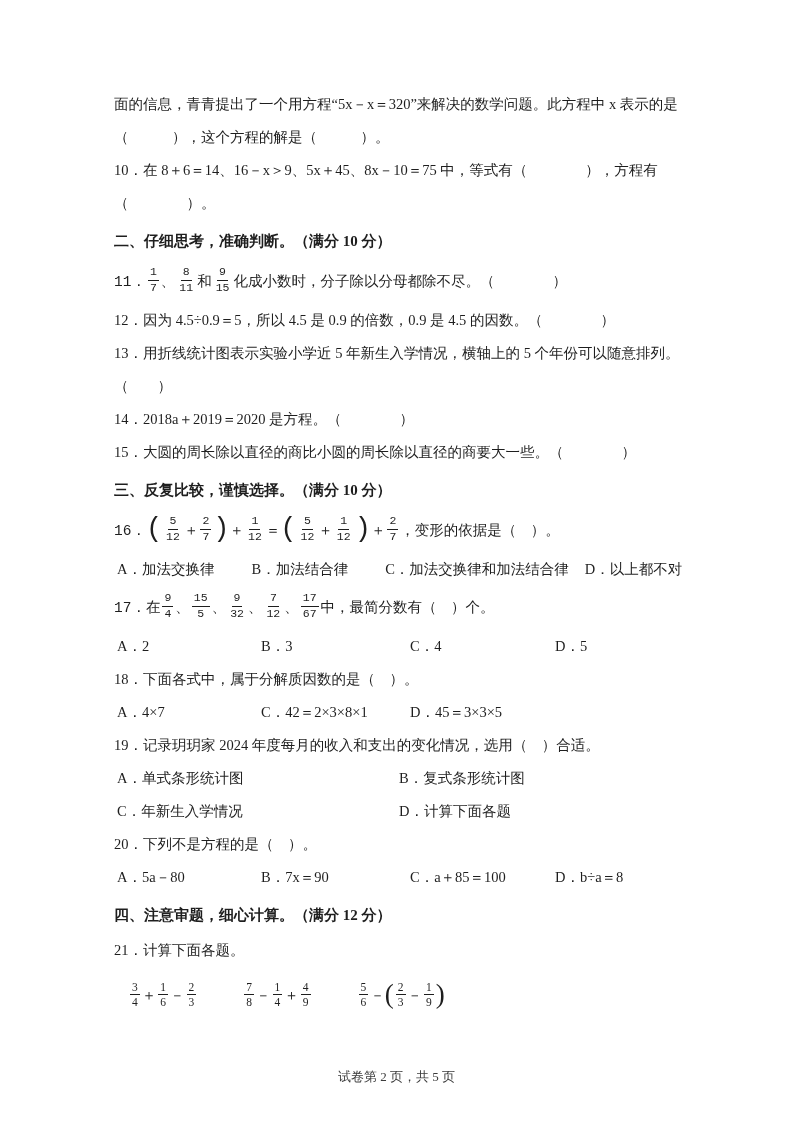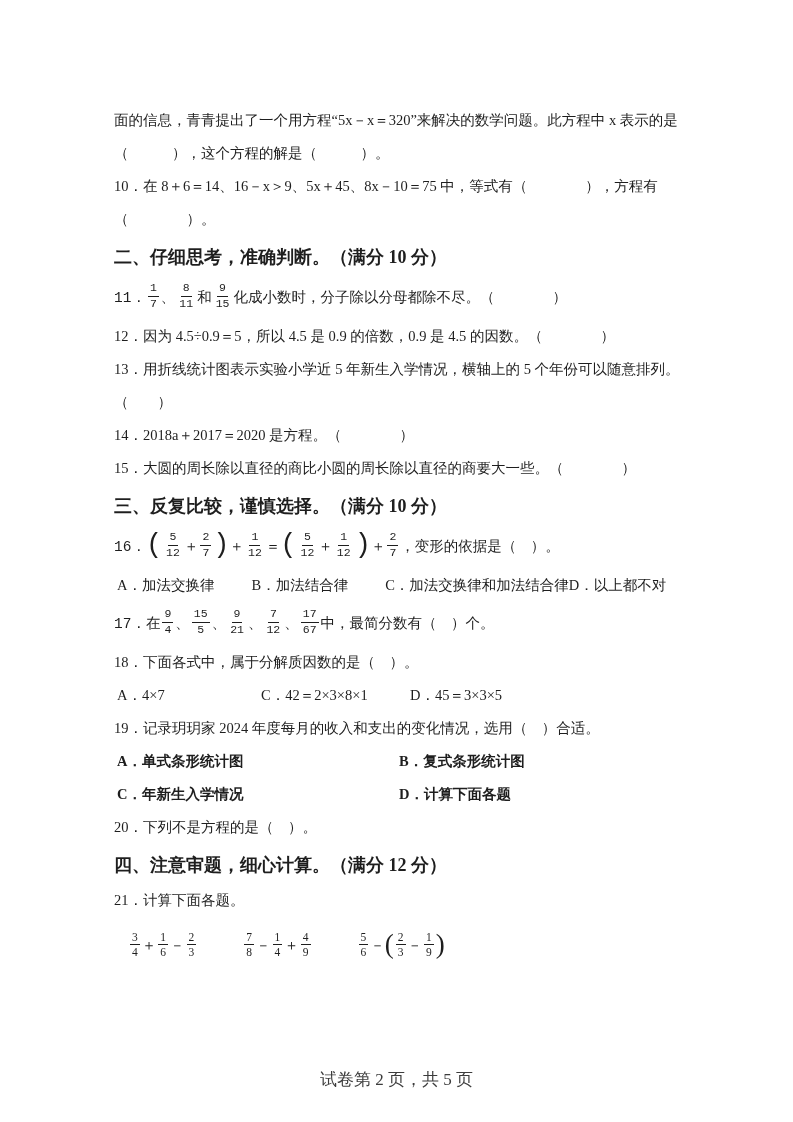--- a/index.html
+++ b/index.html
@@ -2,58 +2,58 @@
 <html><head>
 <meta charset="utf-8">
 <style>
   html,body{margin:0;padding:0;}
   body{
     width:793px;height:1122px;background:#ffffff;position:relative;
     font-family:"Liberation Serif","DejaVu Serif",serif;
     color:#1e1e1e;
   }
   .page{
-    position:absolute;left:114px;top:104px;width:570px;
+    position:absolute;left:114px;top:88px;width:570px;
     font-size:14.5px;
   }
   .line{margin:0;line-height:33px;text-align:left;}
   .sec{
-    margin:2px 0 0 0;font-size:18px;font-weight:700;line-height:38px;
+    margin:2px 0 0 0;font-size:15px;font-weight:700;line-height:38px;
   }
   .frac-line{line-height:44px;font-family:Liberation Mono, monospace;}
   .frac{
     display:inline-flex;flex-direction:column;align-items:center;
     vertical-align:middle;font-size:11.5px;line-height:1.25;
     margin:0 2px;position:relative;top:-2px;
   }
   .frac .num{display:block;border-bottom:1px solid #1e1e1e;padding:0 2px;}
   .frac .den{display:block;padding:0 2px;}
   .bigp{
     font-size:27px;font-weight:400;vertical-align:middle;
     position:relative;top:-2px;line-height:1;
   }
   .opts4{
     display:grid;grid-template-columns:144px 149px 145px 1fr;
     padding-left:3px;line-height:33px;
   }
   .opts2{
     display:grid;grid-template-columns:282px 1fr;
-    padding-left:3px;line-height:33px;font-weight:bold;
+    padding-left:3px;line-height:33px;
   }
   .opts-wrap{padding-left:3px;}
   .opts-wrap .opt-a,.opts-wrap .opt-b{margin-right:37px;}
-  .opts-wrap .opt-c{}
+  .opts-wrap .opt-c{margin-right:16px;}
   .expr-row{
     display:flex;gap:44px;padding-left:14px;align-items:center;
     height:56px;line-height:56px;
   }
   .expr{white-space:nowrap;}
   .footer{
     position:absolute;left:0;top:1068px;width:793px;text-align:center;
-    font-size:17px;color:#3c3c3c;
+    font-size:13px;color:#3c3c3c;
   }
 </style>
 </head>
 <body>
 
 <div class="page">
 
   <p class="line">面的信息，青青提出了一个用方程“5x－x＝320”来解决的数学问题。此方程中 x 表示的是（　　　），这个方程的解是（　　　）。</p>
 
   <p class="line">10．在 8＋6＝14、16－x＞9、5x＋45、8x－10＝75 中，等式有（　　　　），方程有（　　　　）。</p>
@@ -68,21 +68,21 @@
         <span class="den">11</span>
       </span>和<span class="frac">
         <span class="num">9</span>
         <span class="den">15</span>
       </span>化成小数时，分子除以分母都除不尽。（　　　　）</p>
 
   <p class="line">12．因为 4.5÷0.9＝5，所以 4.5 是 0.9 的倍数，0.9 是 4.5 的因数。（　　　　）</p>
 
   <p class="line">13．用折线统计图表示实验小学近 5 年新生入学情况，横轴上的 5 个年份可以随意排列。（　　）</p>
 
-  <p class="line">14．2018a＋2017＝2020 是方程。（　　　　）</p>
+  <p class="line">14．2018a＋2019＝2020 是方程。（　　　　）</p>
 
   <p class="line">15．大圆的周长除以直径的商比小圆的周长除以直径的商要大一些。（　　　　）</p>
 
   <h2 class="sec">三、反复比较，谨慎选择。（满分 10 分）</h2>
 
   <p class="line frac-line">16．<span class="bigp">(</span><span class="frac">
         <span class="num">5</span>
         <span class="den">12</span>
       </span>＋<span class="frac">
         <span class="num">2</span>
@@ -106,49 +106,61 @@
   </p>
 
   <p class="line frac-line">17．在<span class="frac">
         <span class="num">9</span>
         <span class="den">4</span>
       </span>、<span class="frac">
         <span class="num">15</span>
         <span class="den">5</span>
       </span>、<span class="frac">
         <span class="num">9</span>
-        <span class="den">21</span>
+        <span class="den">32</span>
       </span>、<span class="frac">
         <span class="num">7</span>
         <span class="den">12</span>
       </span>、<span class="frac">
         <span class="num">17</span>
         <span class="den">67</span>
       </span>中，最简分数有（　）个。</p>
 
+  <div class="opts4">
+    <span>A．2</span>
+    <span>B．3</span>
+    <span>C．4</span>
+    <span>D．5</span>
+  </div>
 
   <p class="line">18．下面各式中，属于分解质因数的是（　）。</p>
 
   <div class="opts4">
     <span>A．4×7</span>
     <span>C．42＝2×3×8×1</span>
     <span>D．45＝3×3×5</span>
   </div>
 
   <p class="line">19．记录玥玥家 2024 年度每月的收入和支出的变化情况，选用（　）合适。</p>
 
   <div class="opts2">
     <span>A．单式条形统计图</span>
     <span>B．复式条形统计图</span>
     <span>C．年新生入学情况</span>
     <span>D．计算下面各题</span>
   </div>
 
   <p class="line">20．下列不是方程的是（　）。</p>
 
+  <div class="opts4">
+    <span>A．5a－80</span>
+    <span>B．7x＝90</span>
+    <span>C．a＋85＝100</span>
+    <span>D．b÷a＝8</span>
+  </div>
 
   <h2 class="sec">四、注意审题，细心计算。（满分 12 分）</h2>
 
   <p class="line">21．计算下面各题。</p>
 
   <div class="expr-row">
     <span class="expr"><span class="frac">
           <span class="num">3</span>
           <span class="den">4</span>
         </span>＋<span class="frac">

